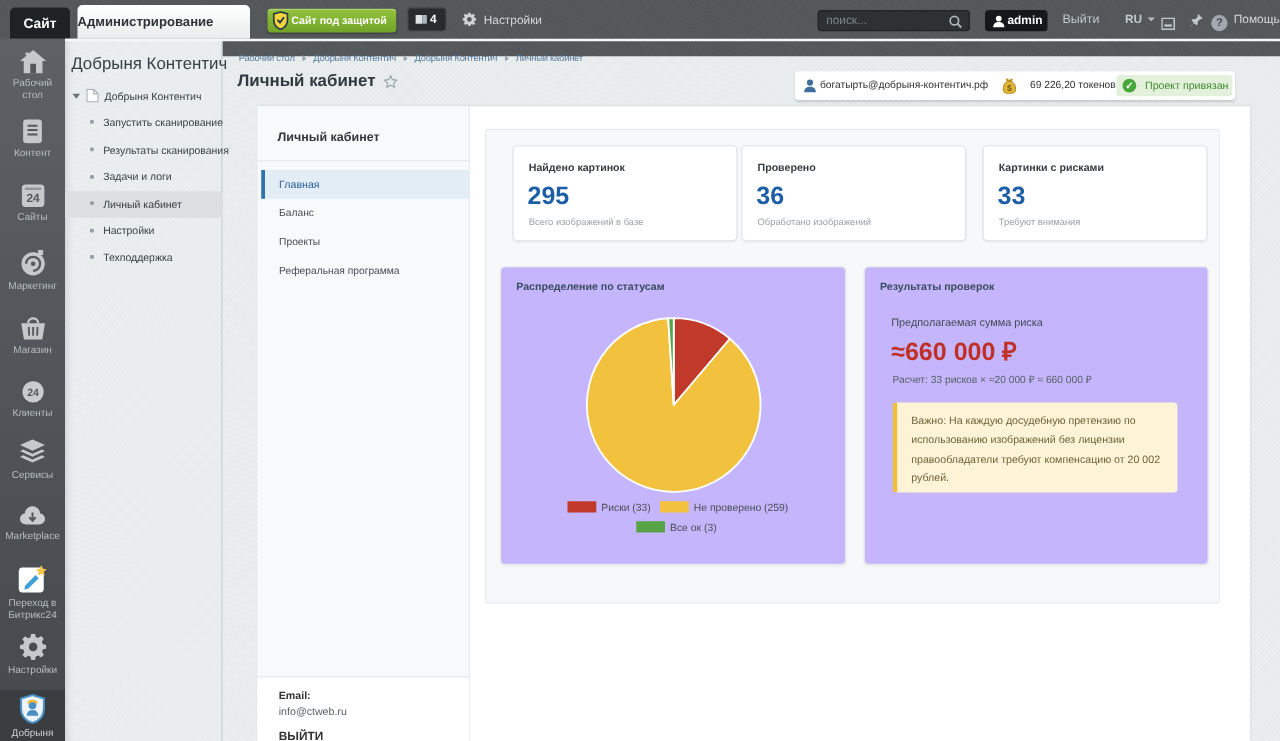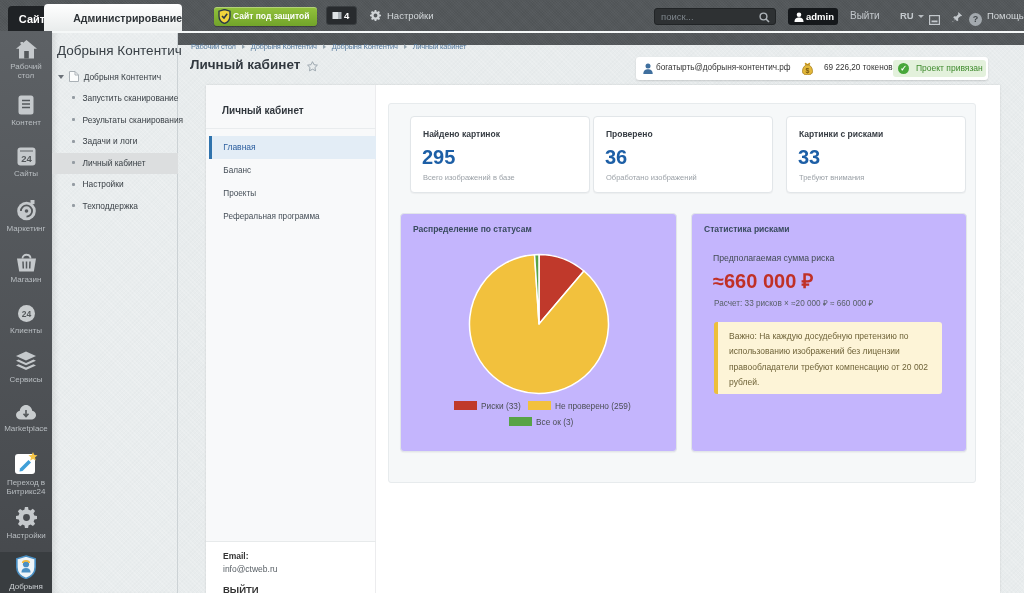--- a/index.html
+++ b/index.html
@@ -12,23 +12,23 @@
   
   #topbar { position:absolute; left:0; top:0; width:1024px; height:45px;
     background-color:#53575a;
     background-image:
       repeating-linear-gradient(45deg, rgba(255,255,255,.03) 0 1px, transparent 1px 2px),
       repeating-linear-gradient(-45deg, rgba(0,0,0,.04) 0 1px, transparent 1px 2px);
   }
   .tab-site { position:absolute; left:8px; top:6px; width:48px; height:25px;
     background:#1f2225; border-radius:4px 4px 0 0; color:#fff; font-size:11px; font-weight:bold;
     text-align:center; line-height:26px; }
-  .tab-admin { position:absolute; left:44px; top:4px; width:138px; height:27px;
+  .tab-admin { position:absolute; left:62px; top:4px; width:138px; height:27px;
     background:linear-gradient(#ffffff,#e9ecec); border-radius:4px 4px 0 0;
-    color:#2e3337; font-size:10.5px; font-weight:bold; text-align:right; line-height:28px; }
+    color:#2e3337; font-size:10.5px; font-weight:bold; text-align:left; line-height:28px; }
   .btn-protect { position:absolute; left:214px; top:7px; width:103px; height:19px;
     background:linear-gradient(#93c23c,#72a42a); border-radius:3px;
     box-shadow:inset 0 1px 0 rgba(255,255,255,.3), 0 1px 1px rgba(0,0,0,.3);
     color:#fff; font-size:8.5px; font-weight:bold; line-height:19px; padding-left:19px; white-space:nowrap; }
   .btn-protect svg { position:absolute; left:4px; top:2px; }
   .badge4 { position:absolute; left:326px; top:6px; width:31px; height:19px;
     background:#282b2e; border:1px solid #3a3e41; border-radius:3px;
     color:#fff; font-size:9.5px; font-weight:bold; line-height:17px; padding-left:17px; }
   .badge4 svg { position:absolute; left:5px; top:4px; }
   .tb-set { position:absolute; left:370px; top:10px; color:#d4d8db; font-size:9.5px; }
@@ -304,20 +304,20 @@
         <path d="M0 0 L0 -69.5 A69.5 69.5 0 0 1 44.93 -53.01 Z" fill="#c0392b" stroke="#fff" stroke-width="1.5" stroke-linejoin="round"></path>
         <path d="M0 0 L44.93 -53.01 A69.5 69.5 0 1 1 -4.44 -69.36 Z" fill="#f2c13d" stroke="#fff" stroke-width="1.5" stroke-linejoin="round"></path>
         <path d="M0 0 L-4.44 -69.36 A69.5 69.5 0 0 1 0 -69.5 Z" fill="#57a346" stroke="#fff" stroke-width="1.5" stroke-linejoin="round"></path>
       </svg>
       <div class="legend" style="left:53px; top:187px"><i style="background:#c0392b"></i>Риски (33)</div>
       <div class="legend" style="left:127px; top:187px"><i style="background:#f2c13d"></i>Не проверено (259)</div>
       <div class="legend" style="left:108px; top:203px"><i style="background:#57a346"></i>Все ок (3)</div>
     </div>
 
     <div class="bigcard" id="statcard">
-      <div class="t">Статистика рисками</div>
+      <div class="t">Результаты проверок</div>
       <div class="s1">Предполагаемая сумма риска</div>
       <div class="s2">≈660 000 ₽</div>
       <div class="s3">Расчет: 33 рисков × ≈20 000 ₽ ≈ 660 000 ₽</div>
       <div class="warn">Важно: На каждую досудебную претензию по использованию изображений без лицензии правообладатели требуют компенсацию от 20 002 рублей.</div>
     </div>
   </div>
 </div>
 
 </body></html>

